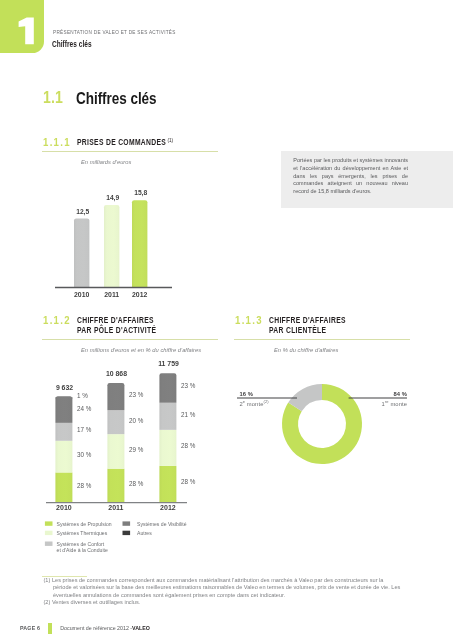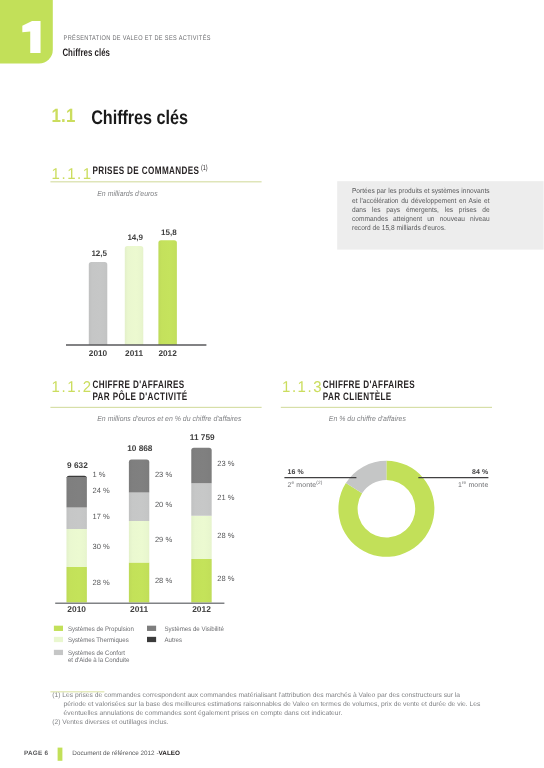--- a/index.html
+++ b/index.html
@@ -22,21 +22,21 @@
   
   .pagetitle{left:43.1px;top:89.2px;white-space:nowrap;height:16px;}
   .pt-num{position:absolute;left:0;top:0;font-size:16px;font-weight:bold;color:#cbdd5e;
      letter-spacing:0.1px;display:inline-block;transform:scaleX(0.88);transform-origin:0 50%;}
   .pt-text{position:absolute;left:33.2px;top:-0.4px;font-size:16.4px;font-weight:bold;color:#1a1a1a;
      letter-spacing:-0.05px;display:inline-block;transform:scaleX(0.824);transform-origin:0 50%;}
 
   
   .sec{}
   .sec-head{position:relative;}
-  .sec-num{position:absolute;left:1.1px;top:-0.5px;font-size:13px;font-weight:normal;color:#cbdd5e;
+  .sec-num{position:absolute;left:1.1px;top:-0.5px;font-size:10px;font-weight:bold;color:#cbdd5e;
      letter-spacing:1.35px;display:inline-block;transform:scaleX(0.96);transform-origin:0 50%;}
   .sec-title{position:absolute;left:34.4px;top:-0.2px;font-size:9.1px;font-weight:bold;color:#231f20;
      letter-spacing:0.42px;line-height:10px;white-space:nowrap;
      display:inline-block;transform:scaleX(0.745);transform-origin:0 0;}
   .sec-title .sup{font-size:6.2px;vertical-align:baseline;position:relative;top:-3.1px;
      letter-spacing:0;font-weight:normal;white-space:pre;}
   .sec-rule{position:absolute;left:0;height:1px;background:#d7dfa8;}
   .sec-sub{font-size:6.2px;font-style:italic;color:#808285;letter-spacing:0.02px;text-align:left;
      white-space:nowrap;display:inline-block;transform:scaleX(0.93);transform-origin:0 50%;}
 

